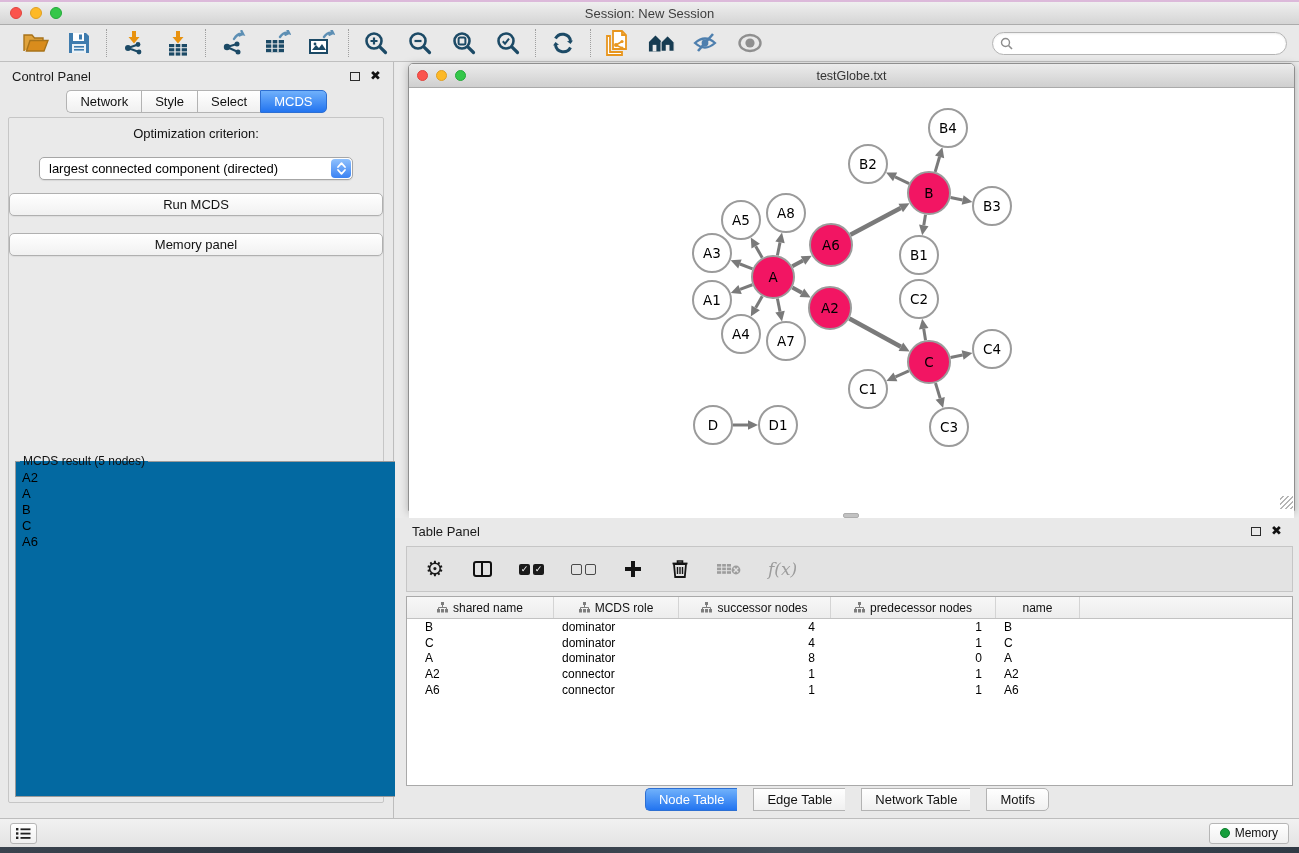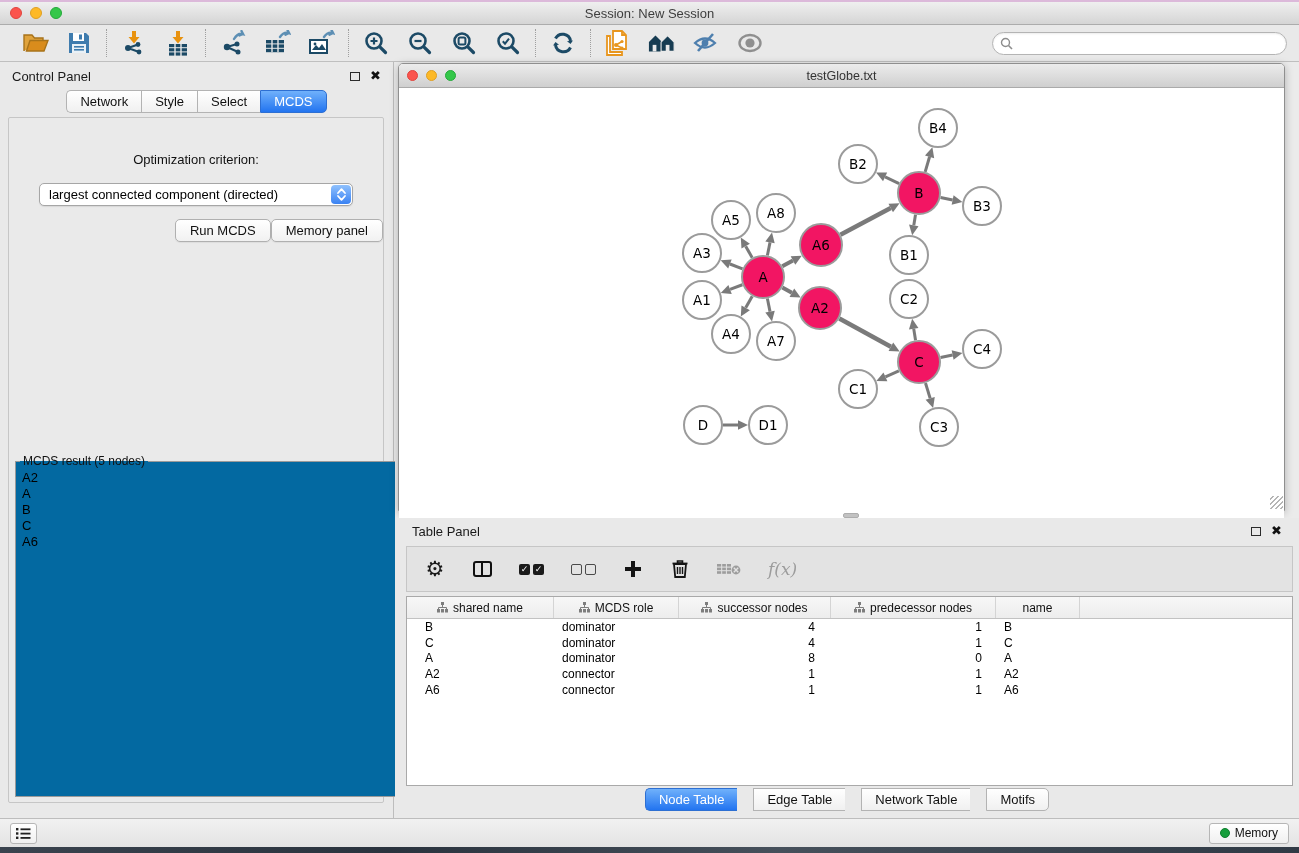--- a/index.html
+++ b/index.html
@@ -40,41 +40,41 @@
 
   .segmented { display:flex; justify-content:center; }
   .seg { background:linear-gradient(#ffffff,#f0f0f0); border:1px solid #b3b3b3; border-right:none;
     padding:3px 13px; font-size:13px; color:#111; cursor:pointer; white-space:nowrap; }
   .seg:first-child { border-radius:5px 0 0 5px; }
   .seg:last-child { border-right:1px solid #b3b3b3; border-radius:0 5px 5px 0; }
   .seg.active { background:linear-gradient(#70b1fb,#2274f0); color:#fff; border-color:#2d6fd2; }
 
   .cp-content { position:absolute; left:8px; right:9px; top:55px; height:686px;
     background:#eaeaea; border:1px solid #c6c6c6; border-radius:2px; }
-  .opt-label { text-align:center; font-size:13px; color:#111; margin-top:34px; }
+  .opt-label { text-align:center; font-size:13px; color:#111; margin-top:8px; }
   .dropdown { margin:16px auto 0; width:314px; height:23px; background:#fff; border:1px solid #a6a6a6;
     border-radius:5px; display:flex; align-items:center; cursor:pointer; box-shadow:0 1px 1px rgba(0,0,0,.08); }
   .dropdown-value { flex:1; font-size:13px; color:#000; padding-left:9px; white-space:nowrap; }
   .dropdown-cap { width:20px; height:19px; margin:1px 1px 1px 0; border-radius:4px;
     background:linear-gradient(#8fc1fd,#3a82f3); display:flex; align-items:center; justify-content:center; }
-  .btn-row { display:flex; justify-content:flex-end; margin-top:13px; }
+  .btn-row { display:flex; justify-content:space-between; gap:17px; margin-top:13px;flex-direction:column; }
   .mac-btn { background:linear-gradient(#ffffff,#f1f1f1); border:1px solid #b0b0b0; border-radius:5px;
     font-size:13px; color:#111; padding:3px 14px; cursor:pointer; box-shadow:0 1px 1px rgba(0,0,0,.06); }
 
   .result-fieldset { position:absolute; left:6px; width:436px; top:336px; height:343px;
     border:1px solid #9a9a9a; background:#0369a1; }
   .result-fieldset legend { font-size:12px; color:#111; margin-left:4px; padding:0 3px; background:transparent; }
   .result-list { position:absolute; left:0; top:0; right:13px; bottom:0; padding:2px 6px; overflow:hidden; }
   .result-item { font-size:13px; color:#000; line-height:16px; }
   .result-scroll { position:absolute; right:0; top:0; bottom:0; width:13px; background:#fafafa; border-left:1px solid #e0e0e0; }
 
   
   .desktop { position:absolute; left:395px; top:0; width:904px; height:756px; background:#ebebeb; }
 
-  .net-window { position:absolute; left:3px; top:1px; width:887px; height:448px;
+  .net-window { position:absolute; left:13px; top:1px; width:887px; height:448px;
     background:#fff; border:1px solid #8f8f8f; border-radius:5px 5px 0 0; box-shadow:0 2px 8px rgba(0,0,0,.25); }
   .net-titlebar { height:24px; background:linear-gradient(#ececec,#cfcfcf); border-bottom:1px solid #aaa;
     border-radius:4px 4px 0 0; display:flex; align-items:center; position:relative; }
   .net-titlebar .traffic { margin-left:8px; }
   .net-titlebar .light { width:11px; height:11px; }
   .net-title { position:absolute; left:0; right:0; text-align:center; font-size:12.5px; color:#333; }
   .net-canvas { position:relative; width:885px; height:422px; background:#fff; overflow:hidden;margin-top:8px; }
   .resize-grip { position:absolute; right:1px; bottom:1px; width:13px; height:13px;
     background:repeating-linear-gradient(135deg, transparent 0 2px, #b5b5b5 2px 3.5px); }
 

